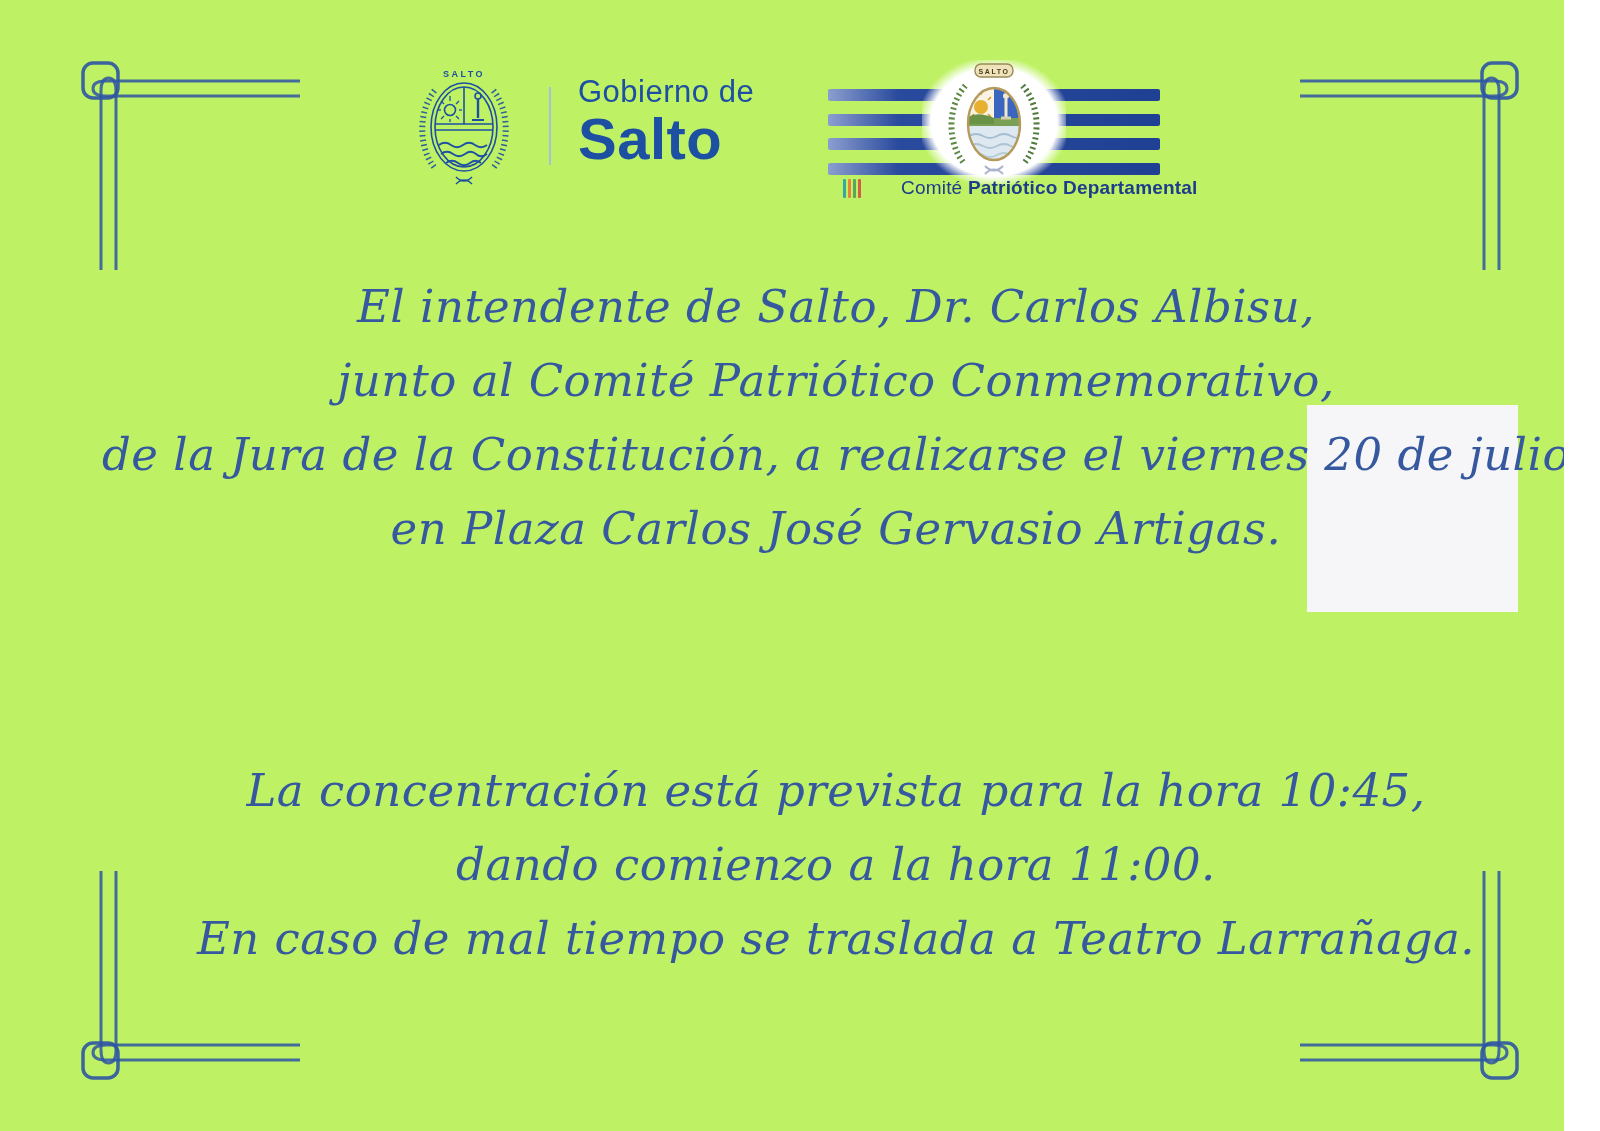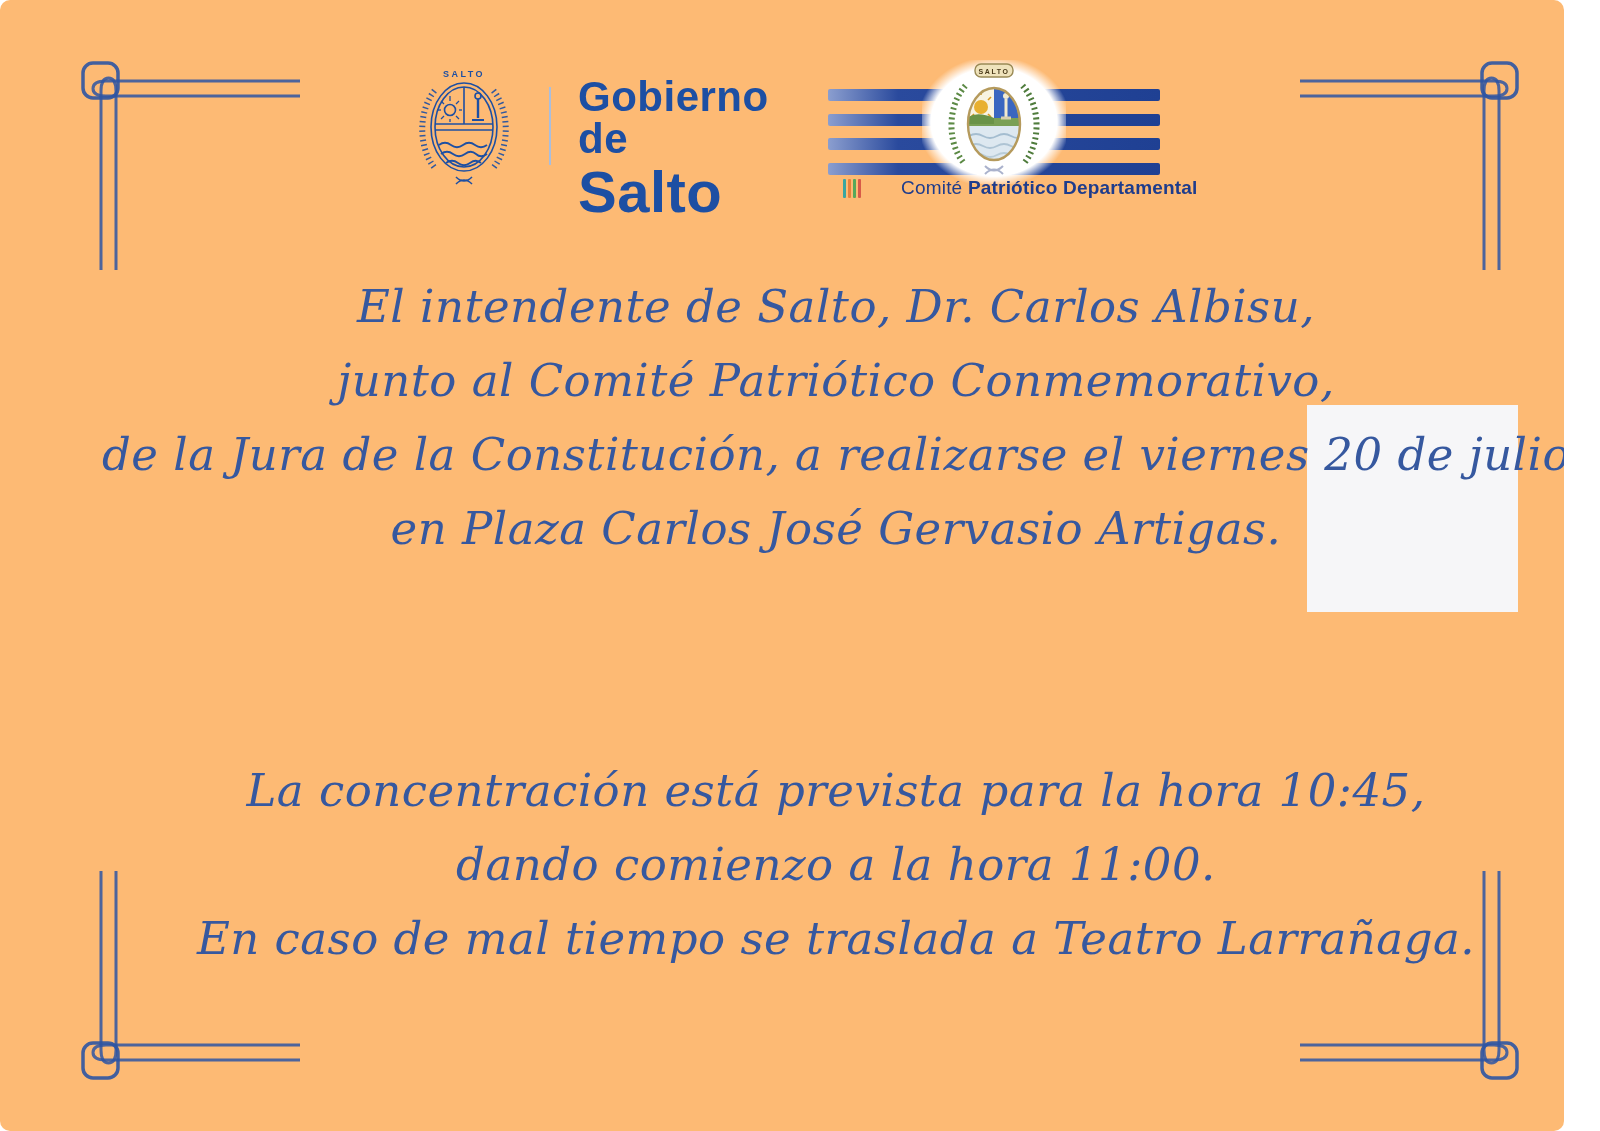--- a/index.html
+++ b/index.html
@@ -1,38 +1,37 @@
 <!DOCTYPE html>
 <html><head>
 <meta charset="utf-8">
 <style>
   html,body{margin:0;padding:0;background:#ffffff;}
   .canvas{
     position:relative;
     width:1564px;height:1131px;
-    background:#fdba74;
+    background:#bef264;
     overflow:hidden;
     font-family:"Liberation Sans", sans-serif;
-    border-radius:10px;
   }
 
   
   .corner{position:absolute;width:230px;height:220px;}
   .corner svg{display:block;width:230px;height:220px;}
   .corner.tl{left:75px;top:55px;}
   .corner.tr{left:1295px;top:55px;transform:scaleX(-1);}
   .corner.bl{left:75px;top:866px;transform:scaleY(-1);}
   .corner.br{left:1295px;top:866px;transform:scale(-1,-1);}
 
   
   .gob-logo{position:absolute;left:408px;top:63px;width:370px;height:130px;}
   .gob-crest{position:absolute;left:0;top:0;width:112px;height:126px;}
   .gob-divider{position:absolute;left:141px;top:24px;width:2px;height:78px;background:#a9bedd;}
   .gob-words{position:absolute;left:170px;top:13px;color:#1d4fa3;line-height:1;}
-  .gob-line1{font-size:42px;font-weight:700;letter-spacing:0.5px;}
+  .gob-line1{font-size:31px;font-weight:400;letter-spacing:0.5px;}
   .gob-line2{font-size:58px;font-weight:700;letter-spacing:0.5px;margin-top:3px;}
 
   
   .comite-logo{position:absolute;left:826px;top:60px;width:336px;height:145px;}
   .stripe{position:absolute;left:2px;width:332px;height:12px;border-radius:2px;
           background:linear-gradient(90deg,#8b9ecf 0px,#2a4a9d 70px,#1f4093 100%);}
   .stripe.s1{top:29px;}
   .stripe.s2{top:54px;}
   .stripe.s3{top:78px;}
   .stripe.s4{top:103px;}

